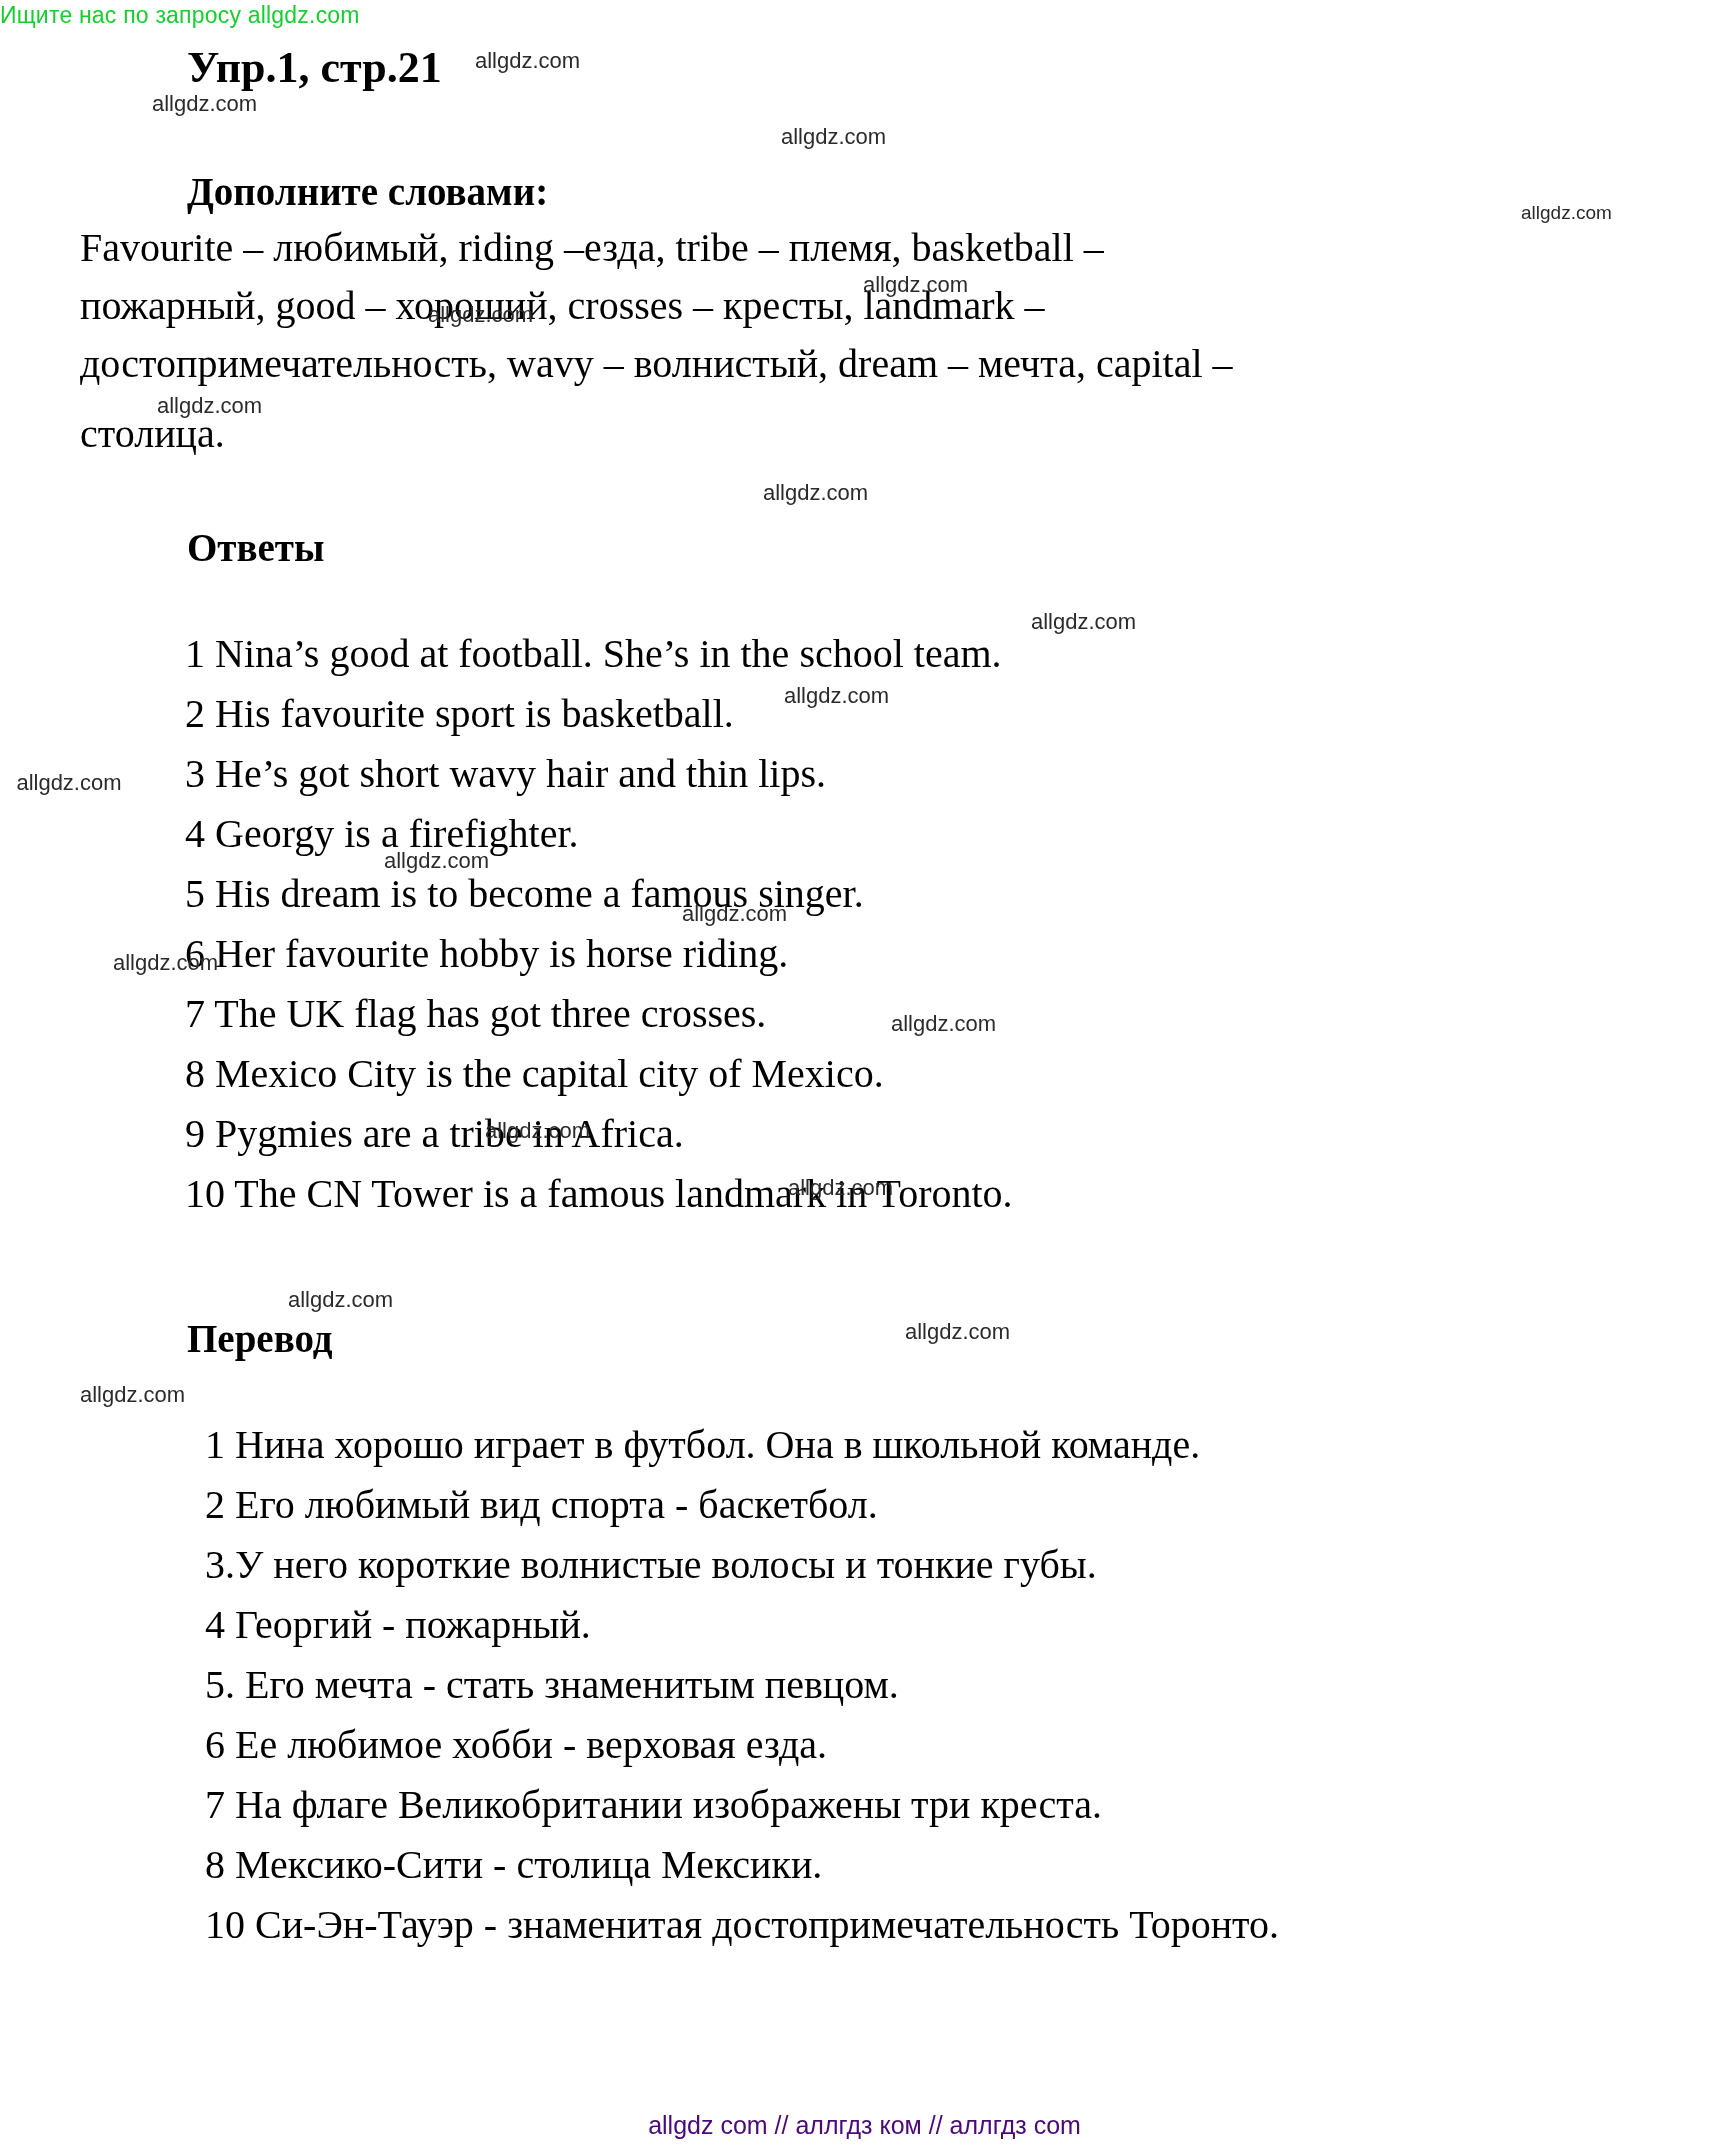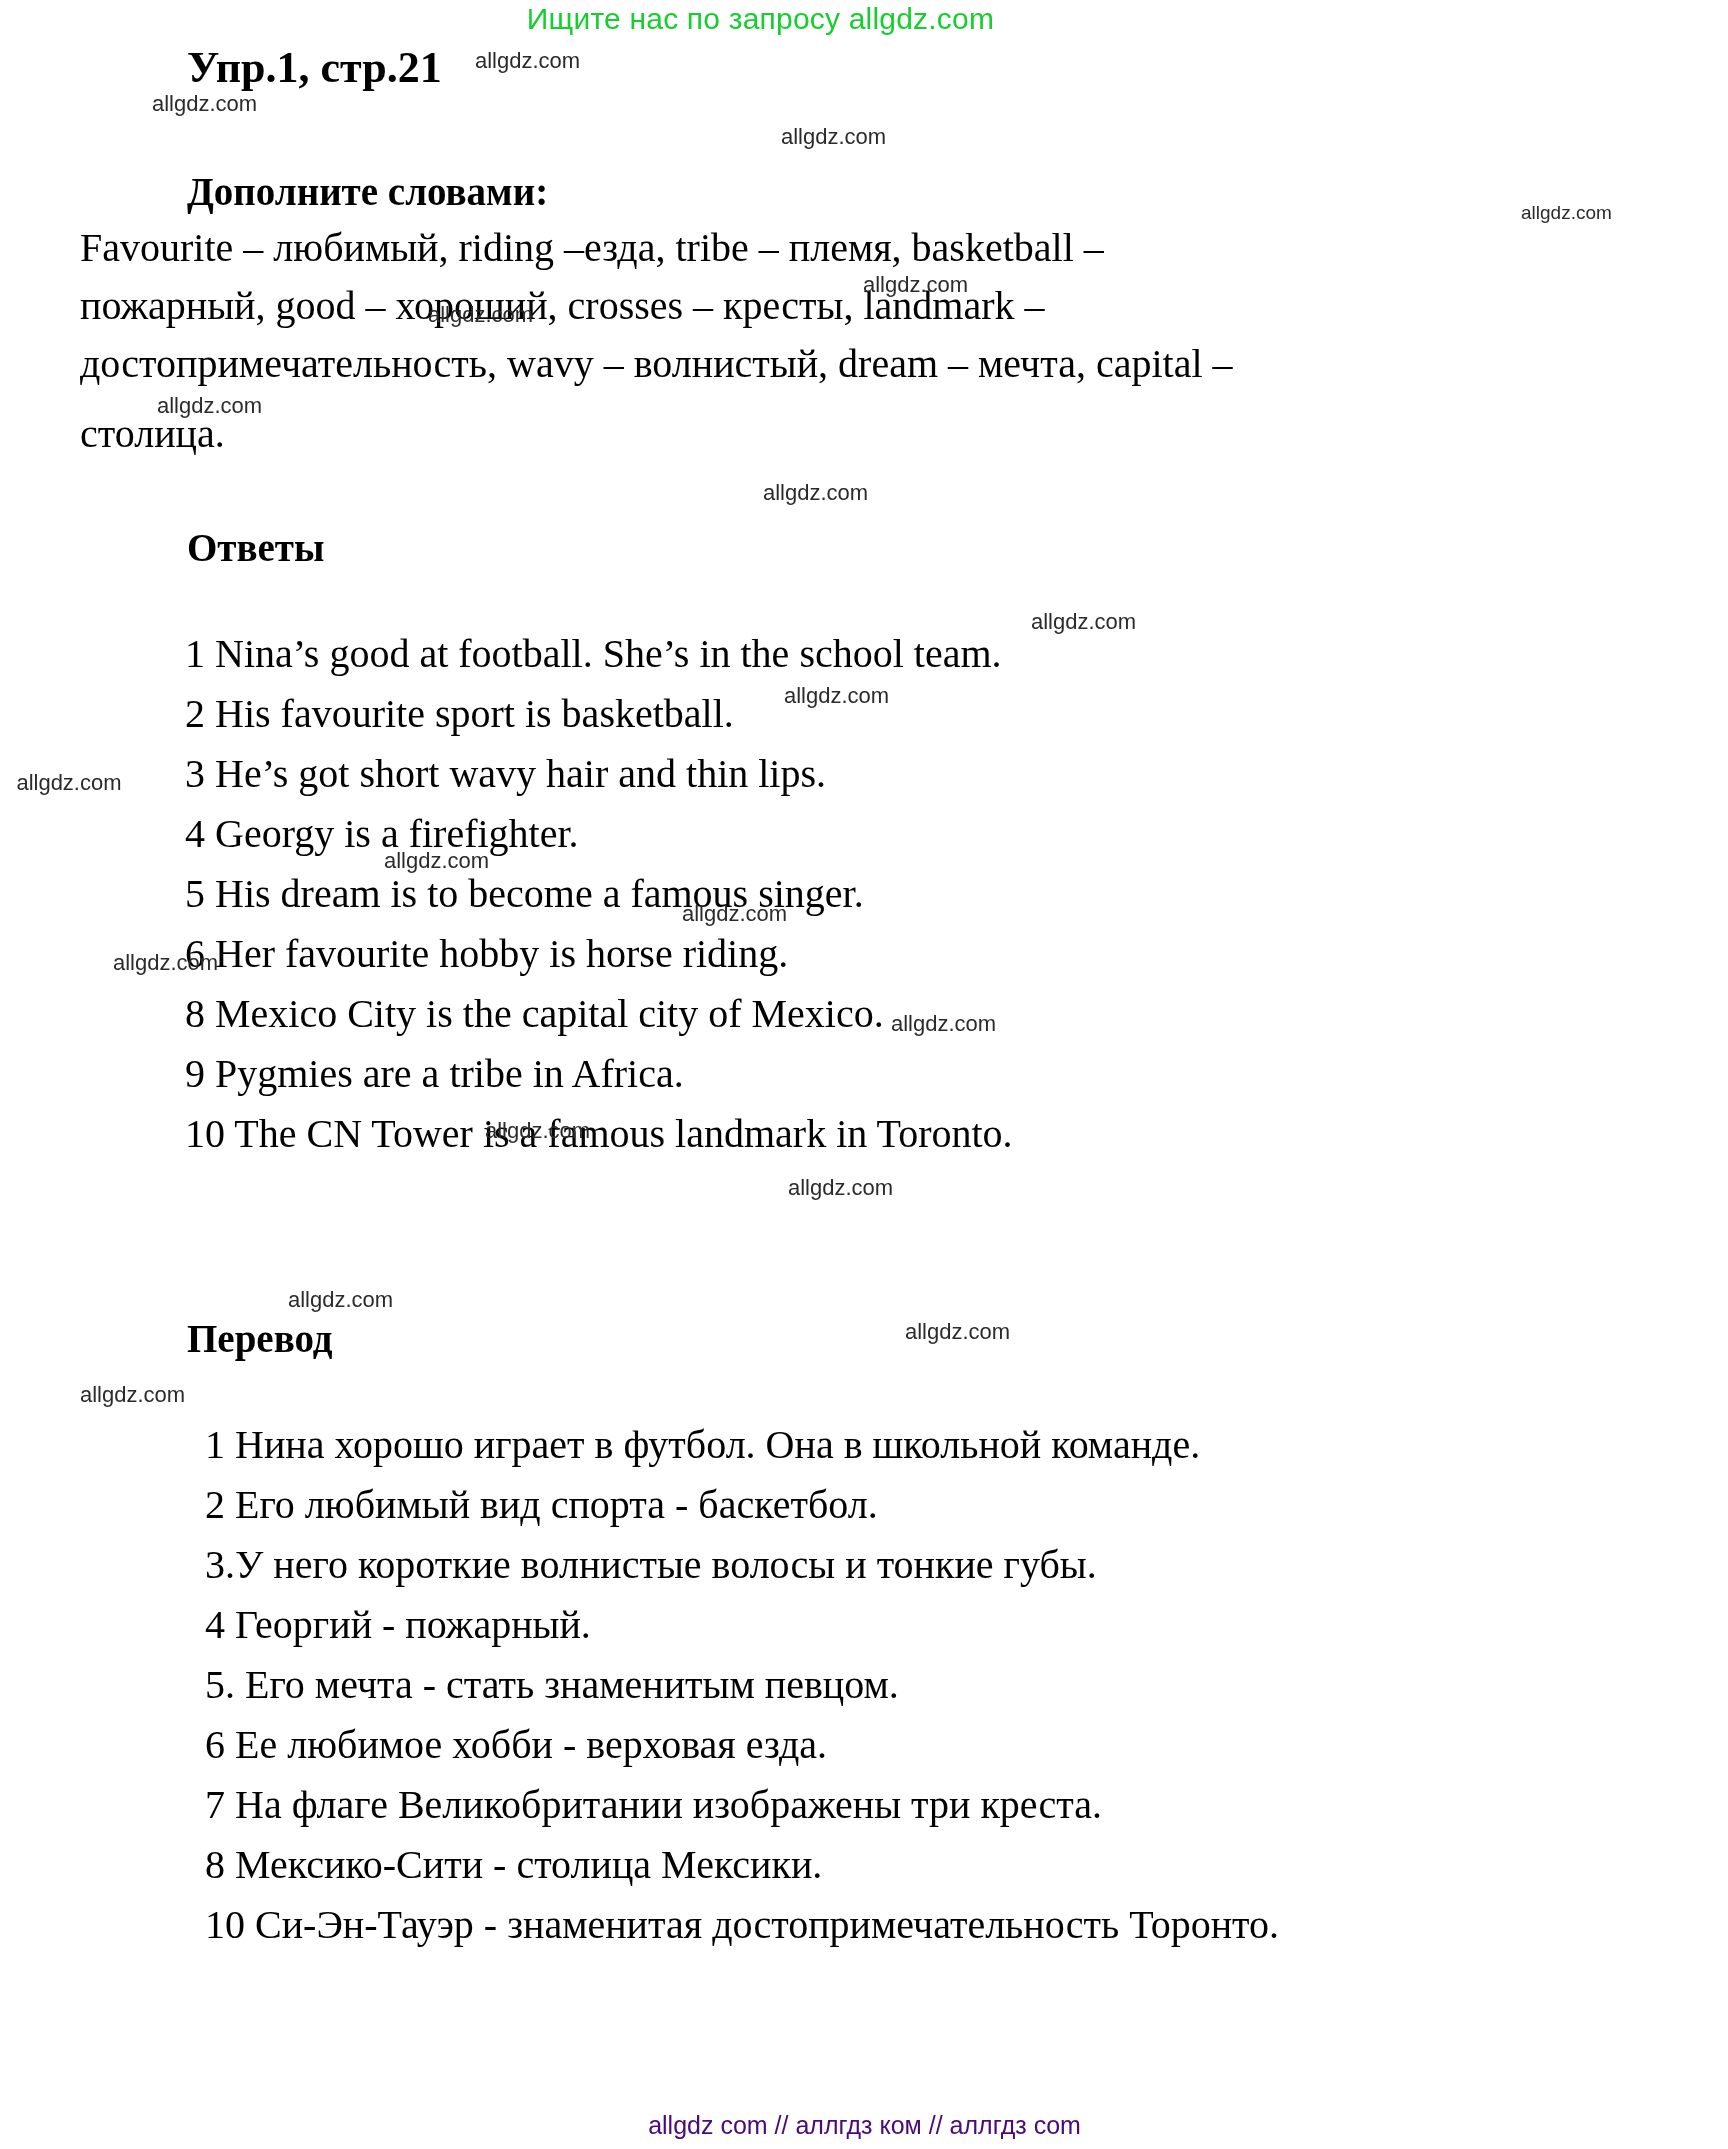--- a/index.html
+++ b/index.html
@@ -18,23 +18,23 @@
     overflow: hidden;
     background: #ffffff;
   }
 
   
   .promo-banner {
     position: absolute;
     top: 1.8px;
     left: 0;
     width: 1521px;
-    text-align: center;
+    text-align: left;
     font-family: "Liberation Sans", "DejaVu Sans", sans-serif;
-    font-size: 30px;
+    font-size: 23px;
     color: #16cf2f;
     letter-spacing: 0.2px;
     white-space: nowrap;
   }
 
   
   .footer-links {
     position: absolute;
     top: 2111px;
     left: 0;
@@ -140,20 +140,21 @@
 
     <div class="heading" id="h-answers">Ответы</div>
 
     <div class="answers">
       <div class="line">1 Nina’s good at football. She’s in the school team.</div>
       <div class="line">2 His favourite sport is basketball.</div>
       <div class="line">3 He’s got short wavy hair and thin lips.</div>
       <div class="line">4 Georgy is a firefighter.</div>
       <div class="line">5 His dream is to become a famous singer.</div>
       <div class="line">6 Her favourite hobby is horse riding.</div>
+      <div class="line">7 The UK flag has got three crosses.</div>
       <div class="line">8 Mexico City is the capital city of Mexico.</div>
       <div class="line">9 Pygmies are a tribe in Africa.</div>
       <div class="line">10 The CN Tower is a famous landmark in Toronto.</div>
     </div>
 
     <div class="heading" id="h-transl">Перевод</div>
 
     <div class="translation">
       <div class="line">1 Нина хорошо играет в футбол. Она в школьной команде.</div>
       <div class="line">2 Его любимый вид спорта - баскетбол.</div>

